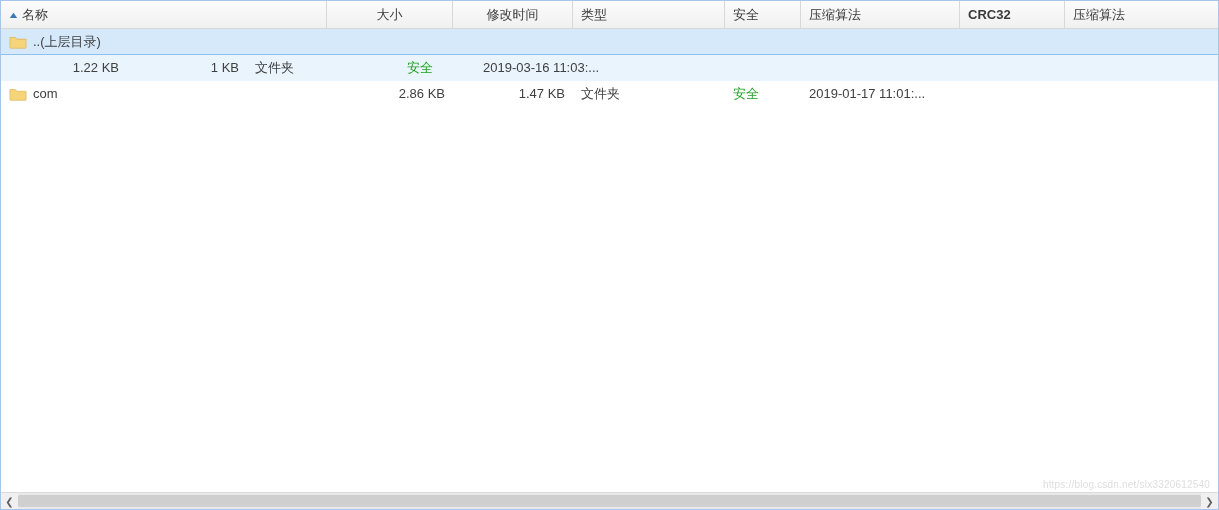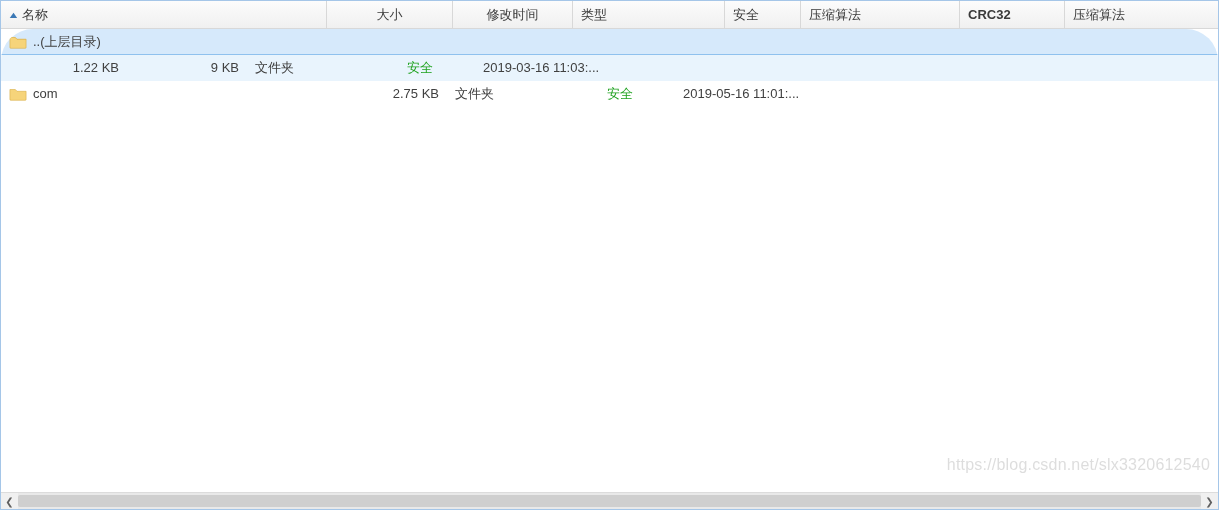--- a/index.html
+++ b/index.html
@@ -41,21 +41,20 @@
   .sort-indicator {
     font-size: 9px;
     color: #3b78b5;
     margin-right: 4px;
     transform: scaleX(1.4);
   }
   .tbody {
     flex: 1 1 auto;
     overflow: hidden;
     position: relative;
-    border-radius: 32px;
   }
   .tr {
     display: flex;
     height: 26px;
     align-items: stretch;
     border-bottom: 1px solid transparent;
   }
   .tr.parent {
     background: #d6e9fb;
     border-bottom: 1px solid #8fc1ee;
@@ -110,23 +109,23 @@
   .hs-thumb {
     position:absolute;
     left:0; top:2px; bottom:2px;
     width: 100%;
     background:#cfcfcf;
     border-radius:2px;
   }
   .watermark {
     position: absolute;
     right: 8px;
-    bottom: 18px;
+    bottom: 2px;
     color: rgba(120,120,120,0.25);
-    font-size: 16px;
+    font-size: 10px;
     font-family: Arial, sans-serif;
     letter-spacing: 0.2px;
     pointer-events: none;
   }
 </style>
 </head>
 <body>
 
 <div class="container">
 
@@ -172,39 +171,40 @@
       <div class="td c-csize right"></div>
       <div class="td c-type"></div>
       <div class="td c-safe safe"></div>
       <div class="td c-mtime"></div>
       <div class="td c-crc"></div>
       <div class="td c-algo"></div>
     </div>
 
     <div class="tr selected">
       <div class="td c-size right">1.22 KB</div>
-      <div class="td c-csize right">9 KB</div>
+      <div class="td c-csize right">1 KB</div>
       <div class="td c-type">文件夹</div>
       <div class="td c-safe safe">安全</div>
       <div class="td c-mtime">2019-03-16 11:03:...</div>
       <div class="td c-crc"></div>
       <div class="td c-algo"></div>
     </div>
 
     <div class="tr">
       <div class="td c-name">
         <svg class="icon-folder" viewBox="0 0 20 16">
           <path d="M1 3 h6 l2 2 h10 v9 a1 1 0 0 1 -1 1 H2 a1 1 0 0 1 -1 -1 Z" fill="#f6d47a" stroke="#d4a93e" stroke-width="0.6"></path>
         </svg>
         <span>com</span>
       </div>
-      <div class="td c-csize right">2.75 KB</div>
+      <div class="td c-size right">2.86 KB</div>
+      <div class="td c-csize right">1.47 KB</div>
       <div class="td c-type">文件夹</div>
       <div class="td c-safe safe">安全</div>
-      <div class="td c-mtime">2019-05-16 11:01:...</div>
+      <div class="td c-mtime">2019-01-17 11:01:...</div>
       <div class="td c-crc"></div>
       <div class="td c-algo"></div>
     </div>
 
     <div class="watermark">https://blog.csdn.net/slx3320612540</div>
   </div>
 
   <div class="hscroll">
     <div class="hs-btn">
       <span>❮</span>

